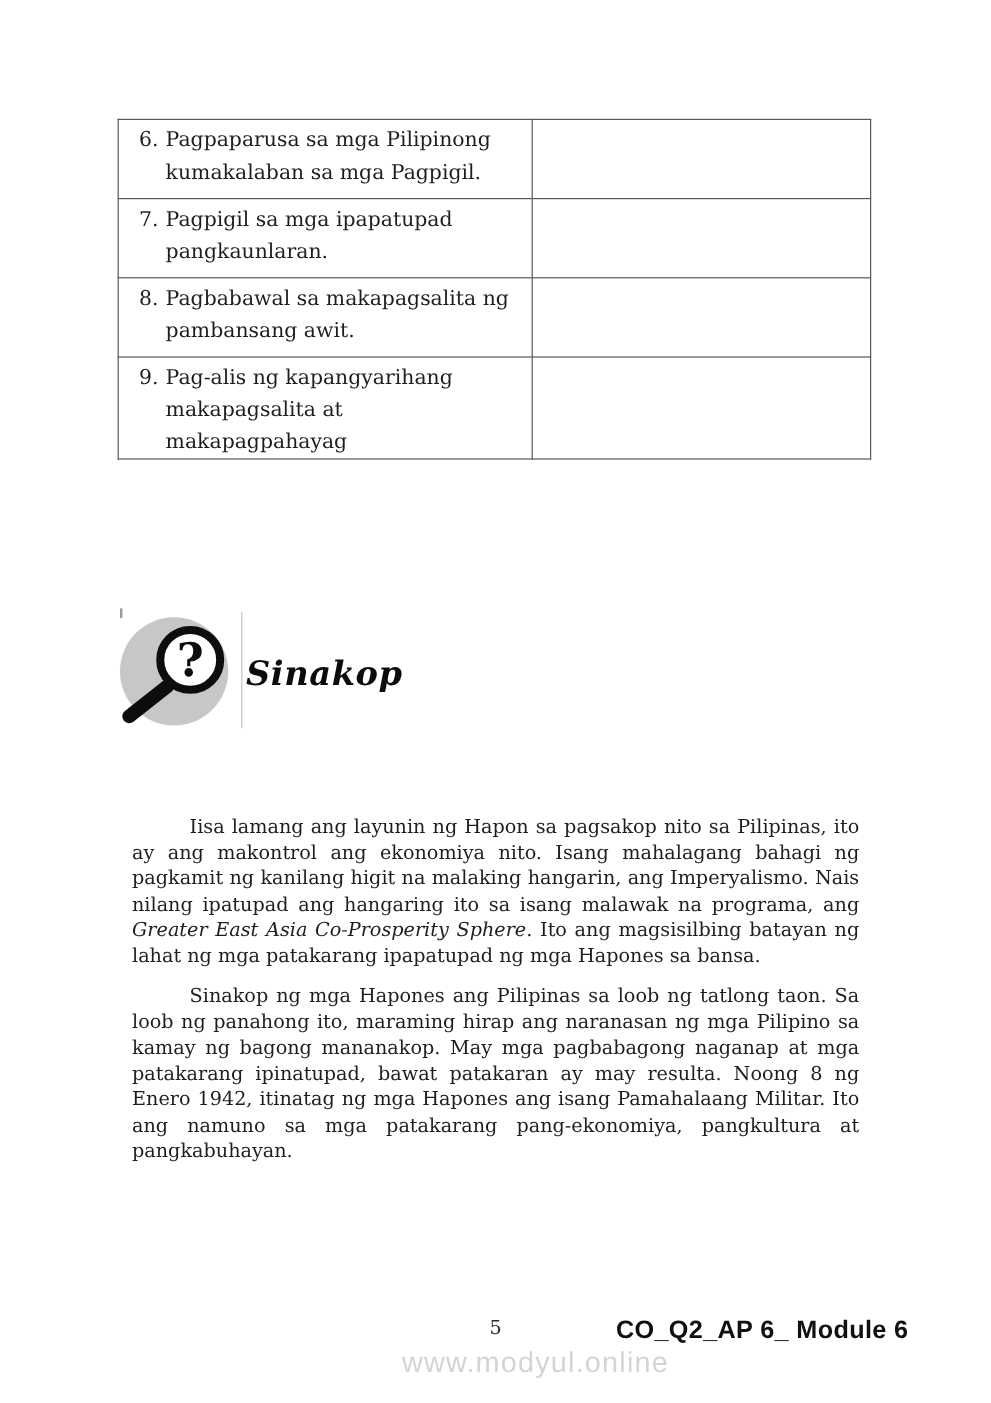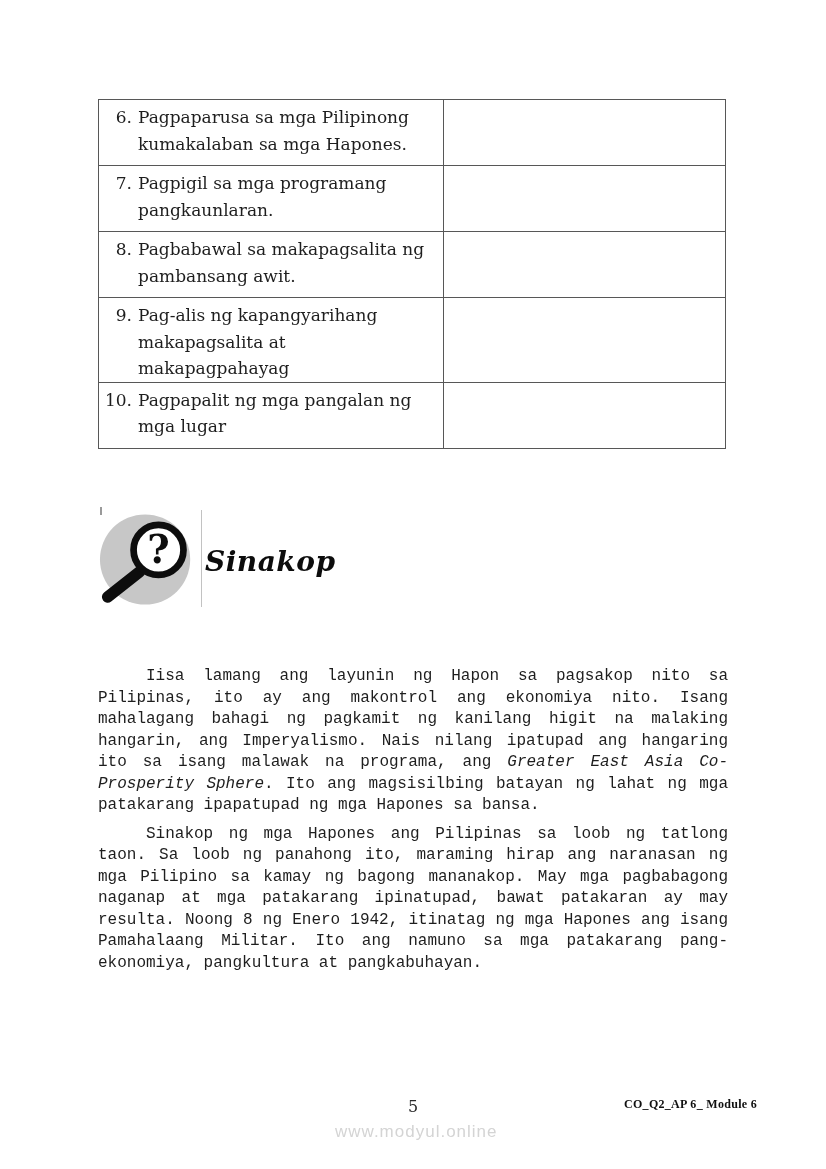--- a/index.html
+++ b/index.html
@@ -37,92 +37,83 @@
     font-size:28px;font-weight:bold;font-style:italic;
     letter-spacing:0.5px;color:#0c0c0c;
   }
 
   
   .body-text{
     position:absolute;left:98px;top:666px;width:630px;
     font-size:16px;line-height:21.5px;
     text-align:justify;color:#1e1e1e;
   }
-  .body-text p{margin:0;text-indent:48px;font-family:Liberation Mono, monospace;}
+  .body-text p{margin:12px;text-indent:48px;}
   .body-text p + p{margin-top:7px;}
   .italic-phrase{font-style:italic;}
 
   
   .page-number{
     position:absolute;left:0;right:0;top:1097px;
     text-align:center;font-size:16px;color:#2a2a2a;
   }
   .module-code{
     position:absolute;right:69px;top:1097px;
-    font-family:Liberation Serif, serif;
-    font-weight:bold;font-size:12px;letter-spacing:0.3px;color:#101010;
+    font-family:Liberation Sans, sans-serif;
+    font-weight:bold;font-size:21px;letter-spacing:0.3px;color:#101010;
   }
   .watermark{
     position:absolute;left:335px;top:1122px;
     font-family:"Liberation Sans","DejaVu Sans",sans-serif;
-    font-size:17px;letter-spacing:1px;color:#d4d4d4;
+    font-size:24px;letter-spacing:1px;color:#d4d4d4;
   }
 </style>
 </head>
 <body>
 
 <div class="page">
 
   <table class="worksheet">
     <colgroup>
         <col style="width:345px">
         <col style="width:282px">
       </colgroup>
     <tbody>
       <tr>
         <td>
           <div class="qcell">
             <span class="qnum">6.</span>
-            <span class="qtxt">Pagpaparusa sa mga Pilipinong kumakalaban sa mga Hapones.</span>
+            <span class="qtxt">Pagpaparusa sa mga Pilipinong kumakalaban sa mga Pagpigil.</span>
           </div>
         </td>
         <td></td>
       </tr>
       <tr>
         <td>
           <div class="qcell">
             <span class="qnum">7.</span>
-            <span class="qtxt">Pagpigil sa mga programang pangkaunlaran.</span>
+            <span class="qtxt">Pagpigil sa mga ipapatupad pangkaunlaran.</span>
           </div>
         </td>
         <td></td>
       </tr>
       <tr>
         <td>
           <div class="qcell">
             <span class="qnum">8.</span>
             <span class="qtxt">Pagbabawal sa makapagsalita ng pambansang awit.</span>
           </div>
         </td>
         <td></td>
       </tr>
       <tr>
         <td>
           <div class="qcell">
             <span class="qnum">9.</span>
             <span class="qtxt">Pag-alis ng kapangyarihang makapagsalita at makapagpahayag</span>
-          </div>
-        </td>
-        <td></td>
-      </tr>
-      <tr>
-        <td>
-          <div class="qcell">
-            <span class="qnum">10.</span>
-            <span class="qtxt">Pagpapalit ng mga pangalan ng mga lugar</span>
           </div>
         </td>
         <td></td>
       </tr>
     </tbody>
   </table>
 
   <div class="corner-tick"></div>
 
   <svg class="section-icon" viewBox="0 0 100 100" aria-hidden="true">

